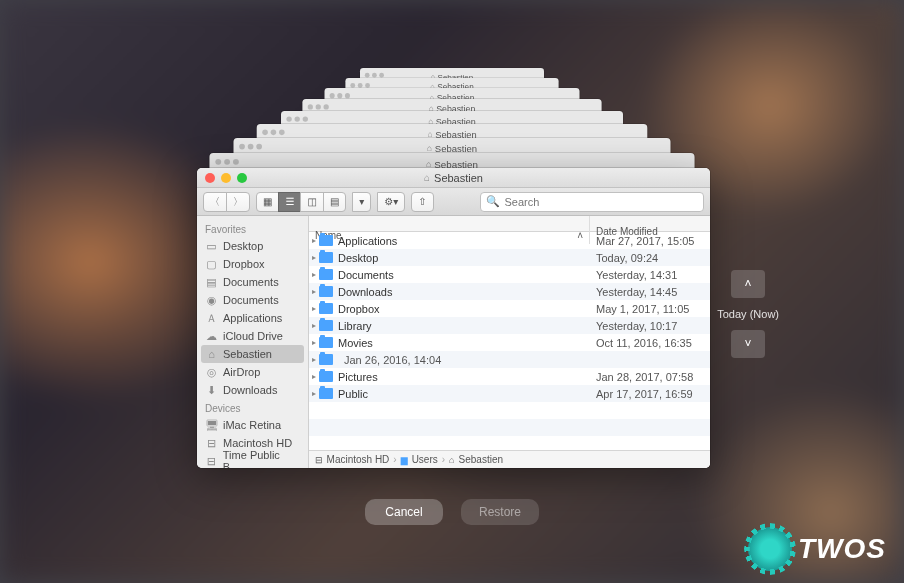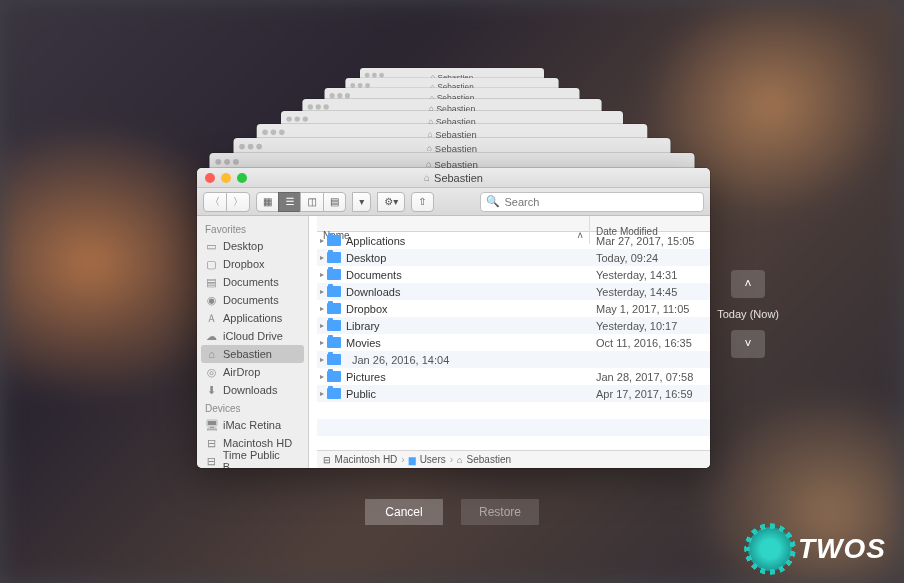--- a/index.html
+++ b/index.html
@@ -102,21 +102,21 @@
   height:20px;
   background:#fff;
   border:1px solid #c0c0c0;
   border-radius:4px;
   padding:0 6px;
   color:#999;
   gap:4px;
   margin-left:40px;
 }
 .search input { border:none; outline:none; width:100%; font-size:11px; color:#333; }
-.body { flex:1; display:flex; overflow:hidden;gap:8px; }
+.body { flex:1; display:flex; overflow:hidden; }
 .sidebar {
   width: 112px;
   background:#eeeeee;
   border-right:1px solid #cfcfcf;
   padding:4px 0;
   overflow:hidden;
   font-size:11px;
 }
 .side-head { color:#8a8a8a; font-size:10px; padding:4px 8px 2px; }
 .side-item {
@@ -187,21 +187,21 @@
 .footer-btns {
   position:absolute;
   bottom:58px;
   left:50%;
   transform:translateX(-50%);
   display:flex;
   gap:18px;
 }
 .fbtn {
   width:78px; height:26px;
-  border-radius:0;
+  border-radius:10px;
   background:rgba(255,255,255,0.25);
   color:#fff;
   display:flex; align-items:center; justify-content:center;
   font-size:12px;
 }
 .fbtn.dim { opacity:0.55; }
 
 .logo {
   position:absolute;
   bottom:12px; right:18px;

